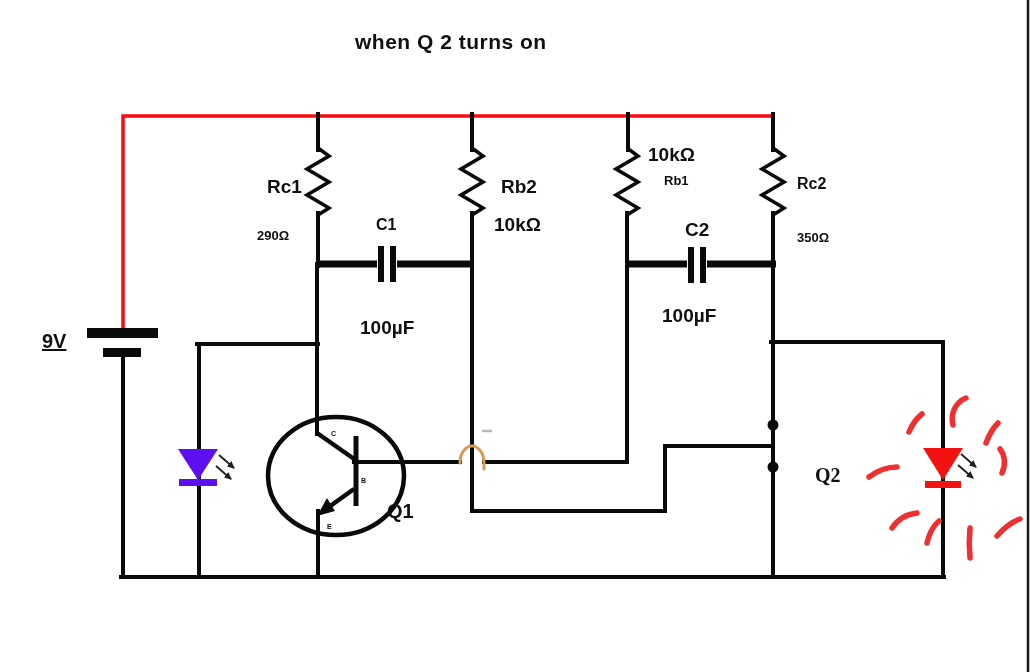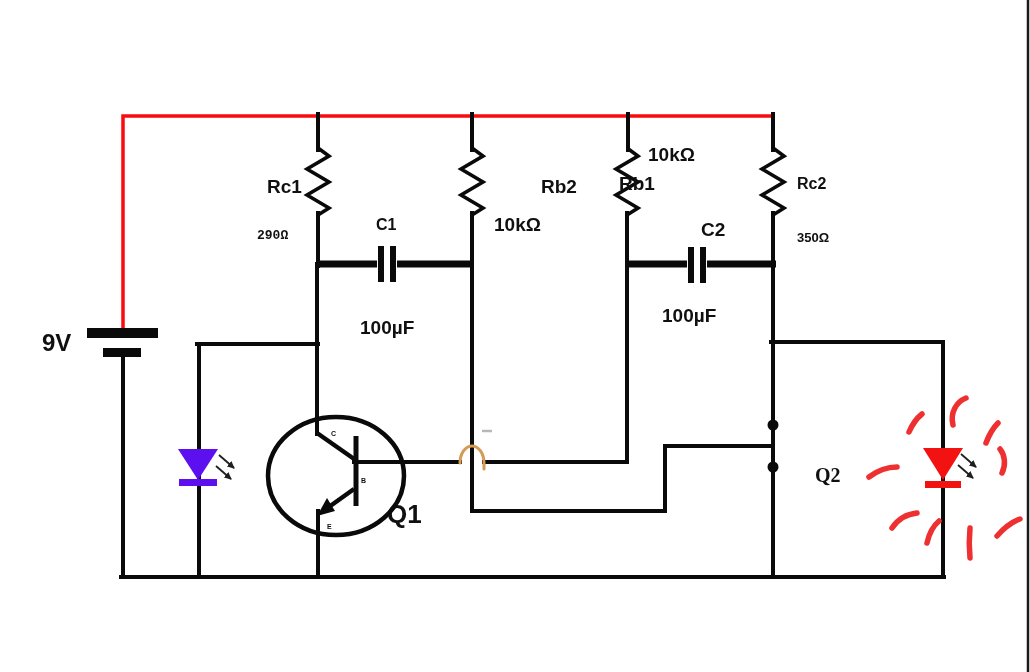--- a/index.html
+++ b/index.html
@@ -7,21 +7,21 @@
           font-family:"Liberation Sans","DejaVu Sans",sans-serif;}
   .canvas svg{position:absolute;left:0;top:0;}
   .lbl{position:absolute;font-weight:700;color:#101010;white-space:nowrap;line-height:1;}
   .tiny{font-size:7px;}
 </style>
 </head>
 <body>
 
 <div class="canvas">
 
-  <div class="lbl" style="left:387px;top:501px;font-size:26px;">Q1</div>
+  <div class="lbl" style="left:387px;top:501px;font-size:20px;">Q1</div>
 
   <svg width="1030" height="672" viewBox="0 0 1030 672">
     <defs>
       <marker id="arr" markerWidth="9" markerHeight="8" refX="6.5" refY="3.5" orient="auto" markerUnits="userSpaceOnUse">
         <path d="M0,0 L7.5,3.5 L0,7 Z" fill="#1f1f1f"></path>
       </marker>
     </defs>
 
     <path d="M123,332 V116 H773" fill="none" stroke-width="3.5" stroke-linejoin="miter" stroke="#fb0b0f"></path>
 
@@ -105,40 +105,41 @@
         <path d="M892,528 C898,519 907,514 917,513" stroke="#ee3030"></path>
         <path d="M927,543 C929,534 933,526 939,521" stroke="#ee3030"></path>
         <path d="M970,528 C969,538 969,548 970,558" stroke="#ee3030"></path>
         <path d="M997,536 C1004,528 1012,522 1020,519" stroke="#ee3030"></path>
       </g>
     </g>
 
     <path d="M1028,0 V672" stroke="#1a1a1a" stroke-width="2.5"></path>
   </svg>
 
+  <div class="lbl" style="left:355px;top:31px;font-size:21px;letter-spacing:0.5px;">when Q 2 turns on</div>
 
   <div class="lbl" style="left:267px;top:177px;font-size:19px;text-align:center;">Rc1</div>
-  <div class="lbl" style="left:257px;top:229px;font-size:13px;font-family:Liberation Mono, monospace;">290Ω</div>
+  <div class="lbl" style="left:257px;top:229px;font-size:13px;">290Ω</div>
 
   <div class="lbl" style="left:376px;top:217px;font-size:16px;">C1</div>
   <div class="lbl" style="left:360px;top:318px;font-size:19px;">100µF</div>
 
-  <div class="lbl" style="left:501px;top:177px;font-size:19px;margin-left:40px;">Rb2</div>
+  <div class="lbl" style="left:501px;top:177px;font-size:19px;">Rb2</div>
   <div class="lbl" style="left:494px;top:215px;font-size:19px;">10kΩ</div>
 
   <div class="lbl" style="left:648px;top:145px;font-size:19px;">10kΩ</div>
-  <div class="lbl" style="left:619px;top:174px;font-size:19px;">Rb1</div>
+  <div class="lbl" style="left:664px;top:174px;font-size:13px;">Rb1</div>
 
-  <div class="lbl" style="left:685px;top:220px;font-size:19px;margin-left:16px;">C2</div>
+  <div class="lbl" style="left:685px;top:220px;font-size:19px;">C2</div>
   <div class="lbl" style="left:662px;top:306px;font-size:19px;">100µF</div>
 
   <div class="lbl" style="left:797px;top:176px;font-size:16px;">Rc2</div>
   <div class="lbl" style="left:797px;top:231px;font-size:13px;">350Ω</div>
 
-  <div class="lbl" style="left:42px;top:331px;font-size:24px;">9V</div>
+  <div class="lbl" style="left:42px;top:331px;font-size:20px;text-decoration:underline;">9V</div>
 
   <div class="lbl" style="left:815px;top:465px;font-size:20px;font-family:Liberation Serif, serif;">Q2</div>
 
   <div class="lbl tiny" style="left:331px;top:430px;">C</div>
   <div class="lbl tiny" style="left:361px;top:477px;">B</div>
   <div class="lbl tiny" style="left:327px;top:523px;">E</div>
 
 </div>
 
 </body></html>

